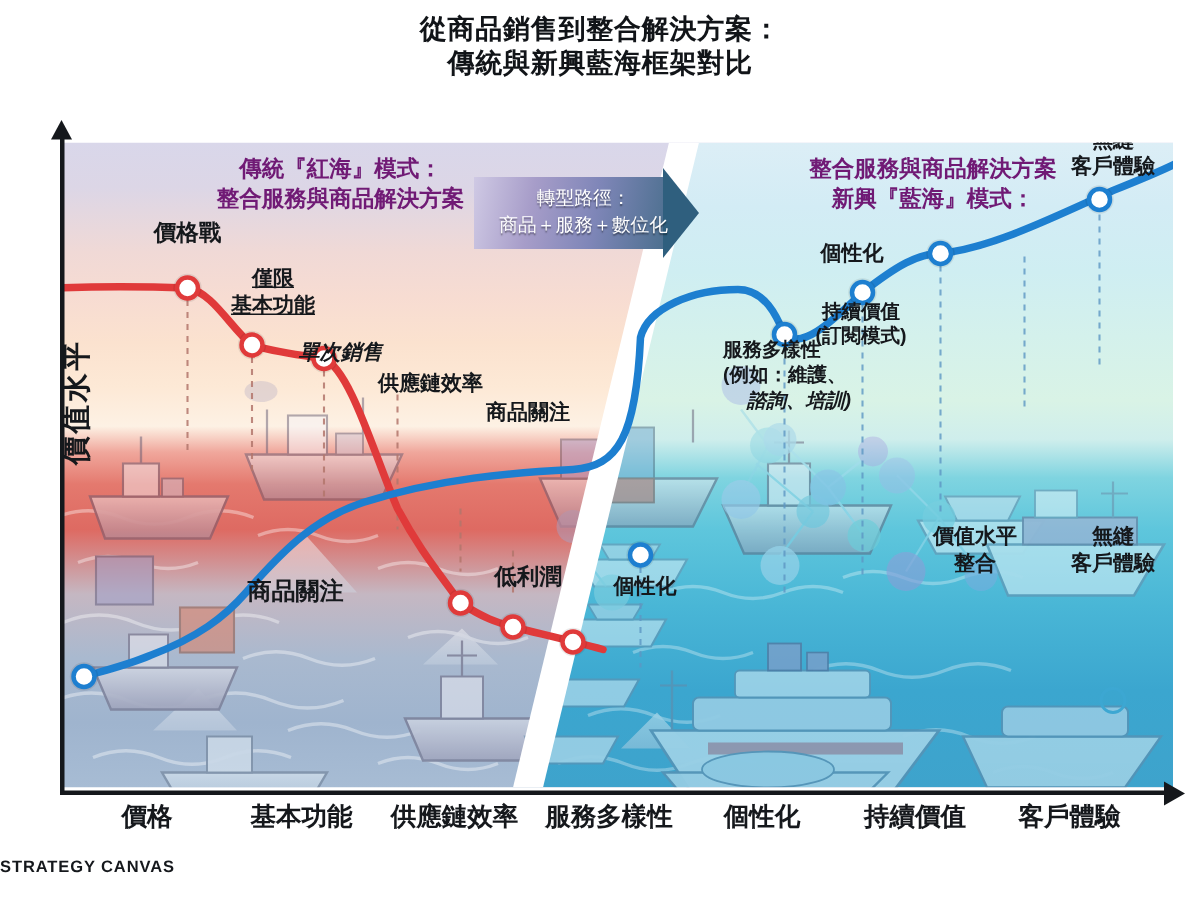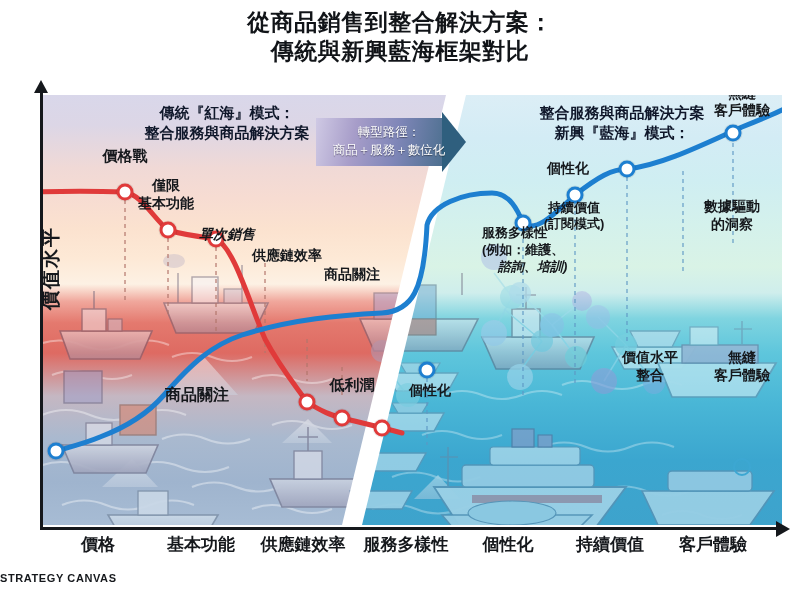--- a/index.html
+++ b/index.html
@@ -6,21 +6,21 @@
   body{
     width:800px;height:600px;overflow:hidden;background:#ffffff;
     font-family:"Liberation Sans","DejaVu Sans",sans-serif;
     -webkit-font-smoothing:antialiased;
   }
   #stage{position:relative;width:800px;height:600px;background:#fff;}
 
   
   .title{
     position:absolute;left:0;top:8px;width:800px;text-align:center;
-    font-size:23px;font-weight:bold;color:#111418;line-height:1.28;
+    font-size:18px;font-weight:bold;color:#111418;line-height:1.28;
     letter-spacing:.5px;
   }
   .title .l2{display:block;}
 
   
   #plot{
     position:absolute;left:42px;top:95px;width:740px;height:430px;
     overflow:hidden;
   }
 
@@ -89,21 +89,21 @@
     position:absolute;top:0;transform:translateX(-50%);
     font-size:17px;font-weight:bold;color:#15181c;white-space:nowrap;
   }
   .canvas-caption{
     position:absolute;left:0;top:572px;width:800px;
     font-size:11px;font-weight:bold;letter-spacing:.6px;color:#15181c;
   }
 
   
   .sect{
-    position:absolute;text-align:center;font-weight:bold;color:#0f172a;
+    position:absolute;text-align:center;font-weight:bold;color:#701a75;
     line-height:1.3;font-size:14px;white-space:nowrap;
   }
   .sect .big{font-size:15px;display:block;}
 
   
   .trans{
     position:absolute;left:316px;top:118px;width:150px;height:48px;
   }
   .trans .body{
     position:absolute;left:0;top:0;width:128px;height:48px;
@@ -391,42 +391,38 @@
     <div class="sect" style="left:60px;top:8px;width:250px;">
       <span class="big">傳統『紅海』模式：</span>
       <span class="big">整合服務與商品解決方案</span>
     </div>
     <div class="sect" style="left:455px;top:8px;width:250px;">
       <span class="big">整合服務與商品解決方案</span>
       <span class="big">新興『藍海』模式：</span>
     </div>
 
     <div class="dlabel c" style="left:83px;top:52px;font-size:15px;text-align:right;">價格戰</div>
-    <div class="dlabel c" style="left:124px;top:82px;font-size:14px;">
+    <div class="dlabel c" style="left:140px;top:82px;font-size:14px;text-decoration:underline;">
       <span>僅限</span><br>
       <span>基本功能</span>
     </div>
     <div class="dlabel c" style="left:185px;top:131px;font-size:14px;font-style:italic;">單次銷售</div>
     <div class="dlabel c" style="left:245px;top:152px;font-size:14px;">供應鏈效率</div>
     <div class="dlabel c" style="left:310px;top:171px;font-size:14px;">商品關注</div>
     <div class="dlabel c" style="left:155px;top:290px;font-size:16px;">商品關注</div>
     <div class="dlabel c" style="left:310px;top:281px;font-size:15px;">低利潤</div>
 
     <div class="dlabel c" style="left:700px;top:-10px;font-size:14px;line-height:1.2;">
       <span>無縫</span><br>
       <span>客戶體驗</span>
     </div>
     <div class="dlabel c" style="left:526px;top:65px;font-size:14px;">個性化</div>
     <div class="dlabel c" style="left:532px;top:105px;font-size:13px;line-height:1.25;">
       <span>持續價值</span><br>
       <span>(訂閱模式)</span>
-    </div>
-    <div class="dlabel c" style="left:690px;top:103px;font-size:14px;line-height:1.25;">
-      <span>數據驅動</span><br>
-      <span>的洞察</span>
     </div>
     <div class="dlabel" style="left:440px;top:130px;font-size:13px;line-height:1.3;">
       <span>服務多樣性</span><br>
       <span>(例如：維護、</span><br>
       <span style="margin-left:16px;display:inline-block;font-style:italic;">諮詢、培訓)</span>
     </div>
     <div class="dlabel c" style="left:388px;top:287px;font-size:14px;">個性化</div>
     <div class="dlabel c" style="left:608px;top:254px;font-size:14px;line-height:1.25;">
       <span>價值水平</span><br>
       <span>整合</span>

